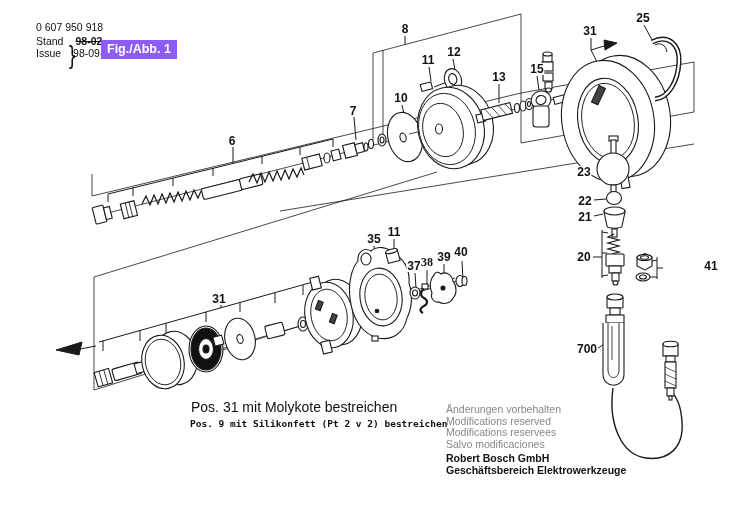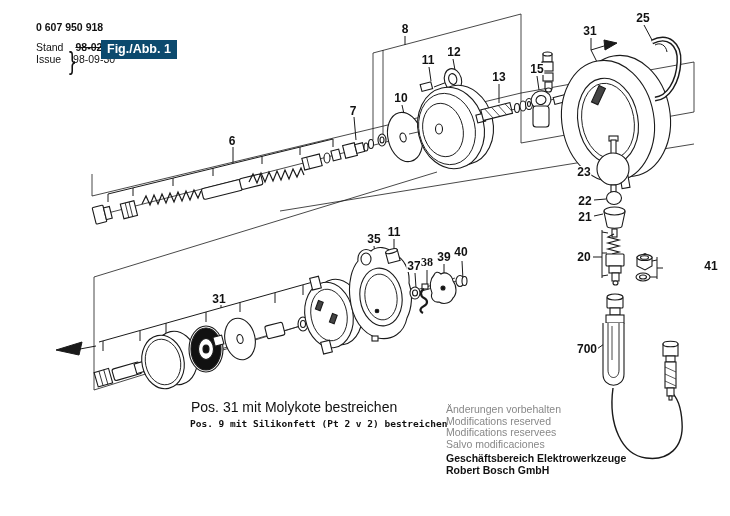--- a/index.html
+++ b/index.html
@@ -4,28 +4,28 @@
 <style>
   html,body{margin:0;padding:0;background:#fff;}
   #stage{position:relative;width:730px;height:516px;background:#fff;overflow:hidden;
          font-family:"Liberation Sans",sans-serif;color:#111;}
   svg{position:absolute;left:0;top:0;pointer-events:none;}
   .part-label{position:absolute;transform:translate(-50%,-50%);
     font:bold 12px "Liberation Sans",sans-serif;color:#111;background:#fff;
     padding:0 1px;line-height:12px;white-space:nowrap;}
   
   #hdr{position:absolute;left:36px;top:21px;font-size:10.5px;line-height:12px;}
-  #hdr .pn{margin-bottom:8px;font-weight:bold;}
+  #hdr .pn{margin-bottom:2px;}
   .sline{display:flex;align-items:center;gap:2px;}
   .brace{position:absolute;left:33px;top:15px;font-size:19px;font-weight:400;
          transform:scaleY(1.35);}
   #standissue{position:relative;}
   .strike{text-decoration:line-through;margin-left:10px;font-weight:bold;}
   .val{margin-left:10px;}
-  #figbox{position:absolute;left:101px;top:40px;background:#0c4a6e;color:#fff;
+  #figbox{position:absolute;left:101px;top:40px;background:#8b5cf6;color:#fff;
     font:bold 12.5px "Liberation Sans",sans-serif;padding:2px 6px 3px 6px;}
   
   #note1{position:absolute;left:191px;top:399px;font-size:14px;}
   #note2{position:absolute;left:190px;top:418px;
     font:bold 9.5px "DejaVu Sans Mono",monospace;}
   
   #disc{position:absolute;left:446px;top:404px;font-size:10.5px;line-height:11.5px;color:#888;}
   #company{position:absolute;left:446px;top:452px;font-size:10.5px;line-height:12px;font-weight:bold;color:#111;}
 </style>
 </head>
@@ -52,22 +52,22 @@
   <div id="note1">Pos. 31 mit Molykote bestreichen</div>
   <div id="note2">Pos. 9 mit Silikonfett (Pt 2 v 2) bestreichen</div>
 
   <div id="disc">
     <div>Änderungen vorbehalten</div>
     <div>Modifications reserved</div>
     <div>Modifications reservees</div>
     <div>Salvo modificaciones</div>
   </div>
   <div id="company">
+    <div>Robert Bosch GmbH</div>
     <div>Geschäftsbereich Elektrowerkzeuge</div>
-    <div>Robert Bosch GmbH</div>
   </div>
 
   <svg width="730" height="516" viewBox="0 0 730 516" stroke="#1a1a1a" fill="none" stroke-width="1">
 
     <g stroke-width="0.8">
       <path d="M373,53 L521,14"></path>
       <path d="M521,14 L521,93"></path>
       <path d="M373,53 L373,140"></path>
       <path d="M383,50 L383,137"></path>
       <path d="M92,174 L92,196 L521,93"></path>

